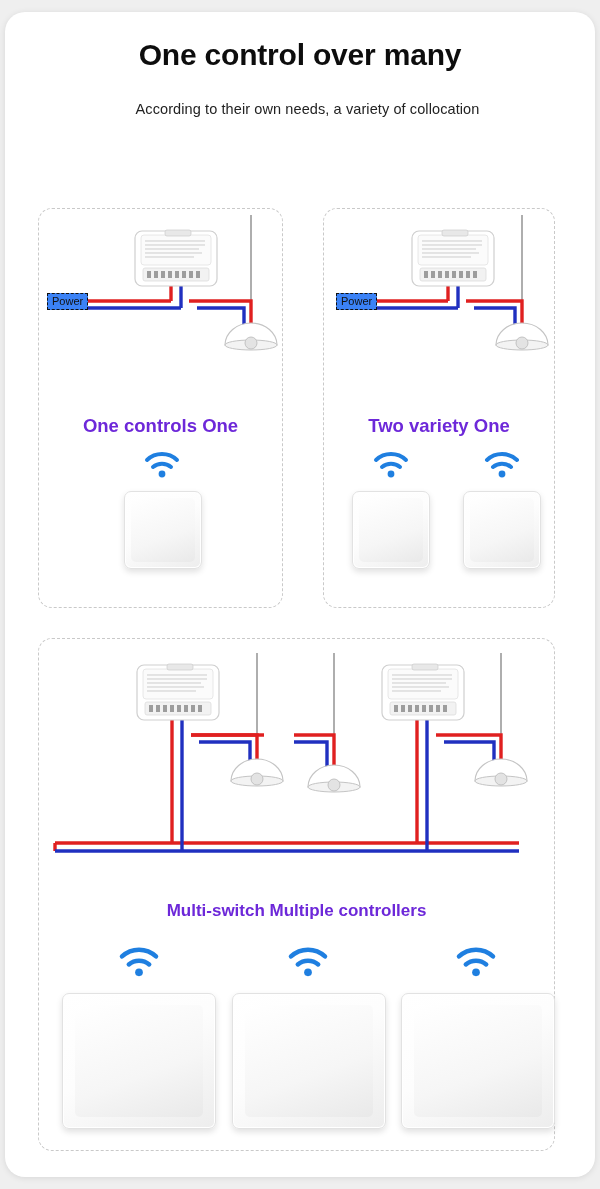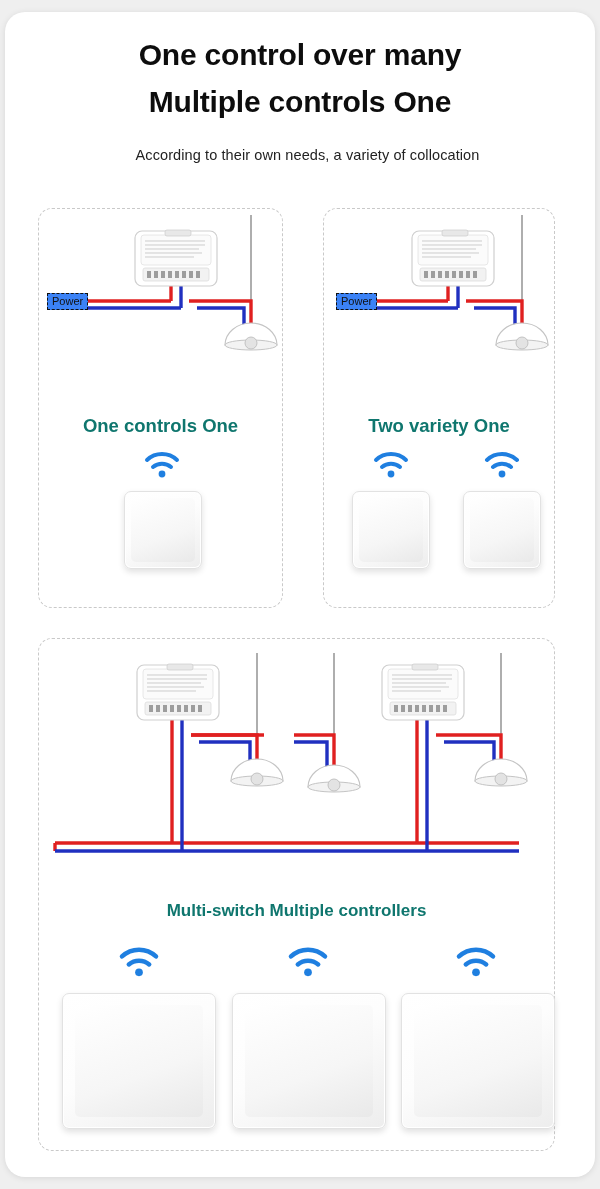--- a/index.html
+++ b/index.html
@@ -52,21 +52,21 @@
   .panel-a { left: 33px;  top: 196px; width: 245px; height: 400px; }
   .panel-b { left: 318px; top: 196px; width: 232px; height: 400px; }
   .panel-c { left: 33px;  top: 626px; width: 517px; height: 513px; }
 
   .panel-title {
     position: absolute;
     width: 100%;
     text-align: center;
     font-size: 18.5px;
     font-weight: 700;
-    color: #0f766e;
+    color: #6d28d9;
   }
   .panel-a .panel-title, .panel-b .panel-title { top: 206px; }
   .panel-c .panel-title { top: 262px; font-size: 17px; }
 
   
   .switch {
     position: absolute;
     background: linear-gradient(150deg,#ffffff 0%,#fdfdfd 45%,#ededed 100%);
     border: 1px solid #e2e2e2;
     border-radius: 7px;
@@ -98,21 +98,20 @@
   svg { display: block; }
   .layer { position:absolute; left:0; top:0; }
 </style>
 </head>
 <body>
 
 <div class="page">
 
   <div class="headline">
     <div>One control over many</div>
-    <div>Multiple controls One</div>
   </div>
   <div class="subtitle">According to their own needs, a variety of collocation</div>
 
   <div class="panel panel-a">
 
     <svg class="layer" width="245" height="200" viewBox="0 0 245 200">
 
       <line x1="212" y1="6" x2="212" y2="116" stroke="#9a9a9a" stroke-width="1.6"></line>
 
       <path d="M22 92 H132" stroke="#e02020" stroke-width="3.4" fill="none"></path>

